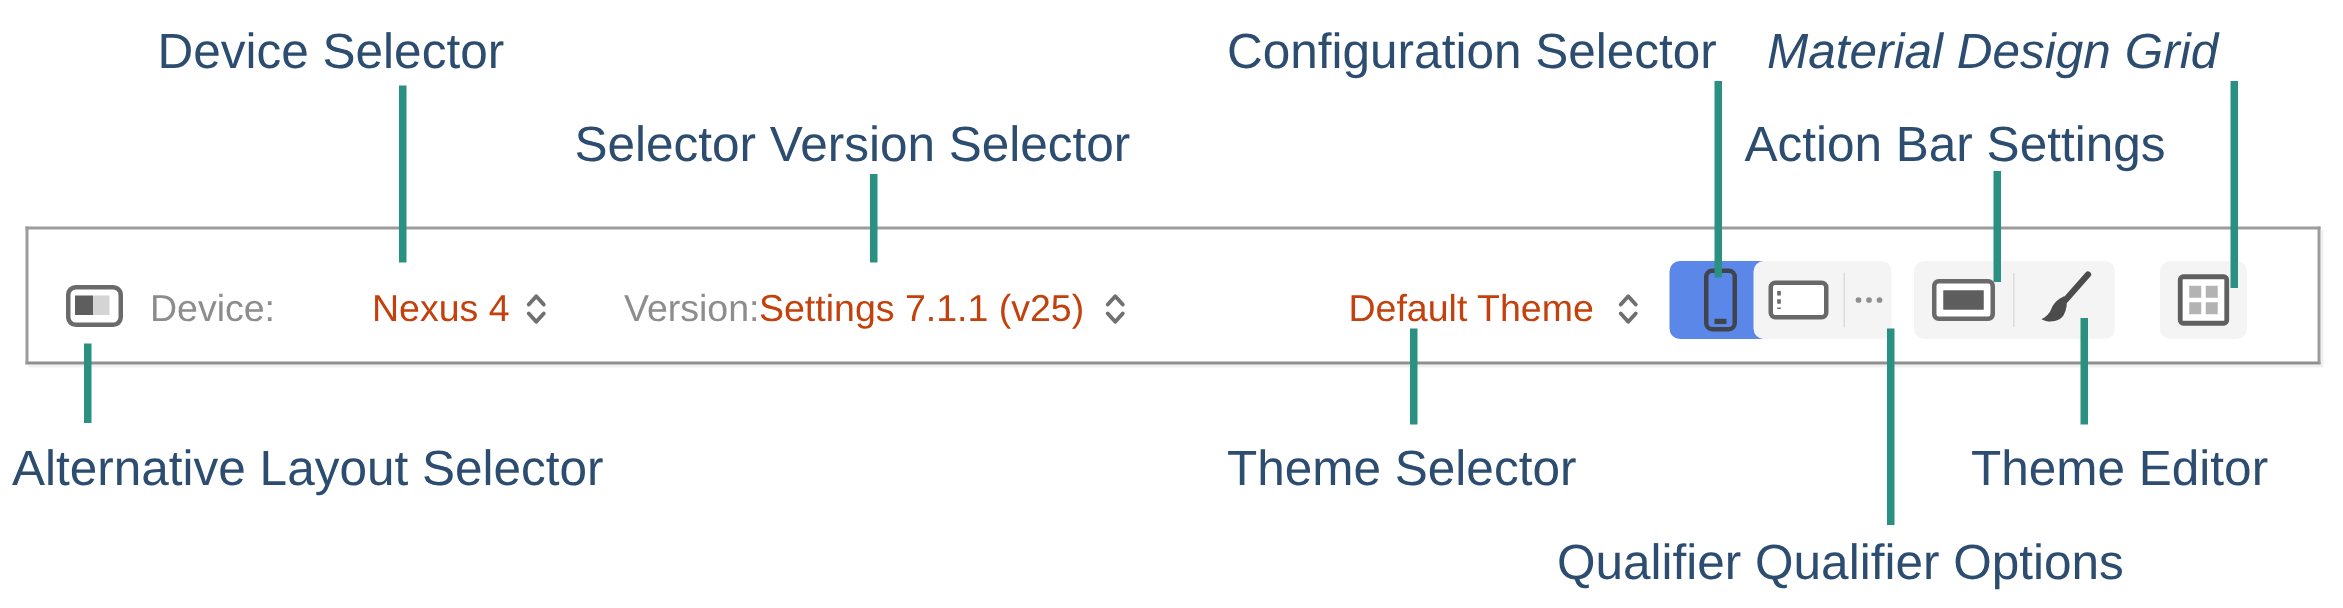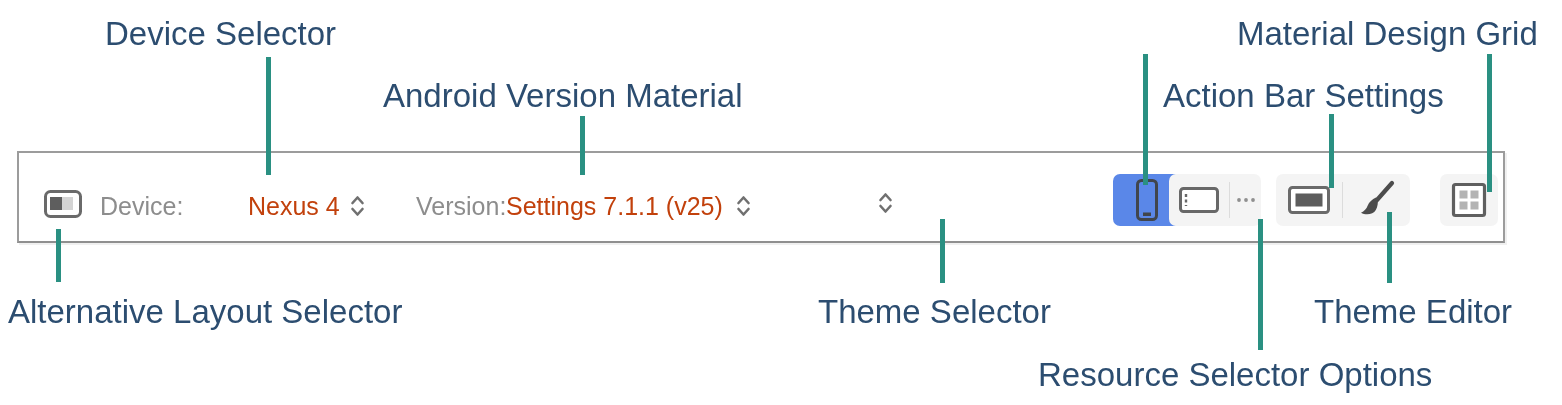--- a/index.html
+++ b/index.html
@@ -11,21 +11,21 @@
   .ann{
     position:absolute;color:#2c4d70;font-size:33px;line-height:36px;
     white-space:nowrap;font-weight:400;
   }
   
   .conn{position:absolute;width:5px;background:#2a9082;z-index:5;}
   
   .toolbar{
     position:absolute;left:17px;top:151px;width:1484px;height:88px;
     background:#ffffff;border:2px solid #9c9c9c;border-bottom-color:#8f8f8f;
-    box-shadow:2px 2px 0 rgba(0,0,0,0.06);z-index:1;
+    box-shadow:2px 2px 0 rgba(0,0,0,0.06);z-index:1;padding-left:42px;
   }
   .tb-abs{position:absolute;white-space:nowrap;}
   .tb-label{color:#8d8d8d;font-size:25px;line-height:32px;}
   .tb-value{color:#c2410c;font-size:25px;line-height:32px;font-weight:normal;margin-left:36px;}
   .combo{display:flex;align-items:center;}
   .btn{
     position:absolute;top:21px;height:52px;border-radius:7px;background:#f4f4f4;
     display:flex;align-items:center;justify-content:center;
   }
   .btn-selected{background:#5a87e8;}
@@ -33,28 +33,29 @@
   .pair-cell{display:flex;align-items:center;justify-content:center;height:100%;}
   .pair-sep{width:1px;height:36px;margin-top:8px;background:#dcdcdc;}
   svg{display:block;}
 </style>
 </head>
 <body>
 
 <div id="canvas">
 
   <div class="ann" style="left:105px;top:16px;">Device Selector</div>
-  <div class="ann" style="left:383px;top:78px;">Android Version Material</div>
-  <div class="ann" style="left:1237px;top:16px;">Material Design Grid</div>
+  <div class="ann" style="left:383px;top:78px;">Selector Version Selector</div>
+  <div class="ann" style="left:818px;top:16px;">Configuration Selector</div>
+  <div class="ann" style="left:1178px;top:16px;font-style:italic;">Material Design Grid</div>
   <div class="ann" style="left:1163px;top:78px;">Action Bar Settings</div>
 
   <div class="ann" style="left:8px;top:294px;">Alternative Layout Selector</div>
   <div class="ann" style="left:1314px;top:294px;">Theme Editor</div>
   <div class="ann" style="left:818px;top:294px;">Theme Selector</div>
-  <div class="ann" style="left:1038px;top:357px;">Resource Selector Options</div>
+  <div class="ann" style="left:1038px;top:357px;">Qualifier Qualifier Options</div>
 
   <div class="conn" style="left:266px;top:57px;height:118px;"></div>
   <div class="conn" style="left:580px;top:116px;height:59px;"></div>
   <div class="conn" style="left:1143px;top:54px;height:131px;"></div>
   <div class="conn" style="left:1329px;top:114px;height:74px;"></div>
   <div class="conn" style="left:1487px;top:54px;height:138px;"></div>
   <div class="conn" style="left:56px;top:229px;height:53px;"></div>
   <div class="conn" style="left:940px;top:219px;height:64px;"></div>
   <div class="conn" style="left:1258px;top:219px;height:131px;"></div>
   <div class="conn" style="left:1387px;top:212px;height:71px;"></div>
@@ -87,20 +88,21 @@
       <span class="tb-value">Settings 7.1.1 (v25)</span>
       <span style="margin-left:12px;">
         <svg width="17" height="26" viewBox="0 0 17 26" fill="none">
           <path d="M3.5 10 L8.5 4.5 L13.5 10" stroke="#707070" stroke-width="2.6" stroke-linecap="round" stroke-linejoin="round"></path>
           <path d="M3.5 16 L8.5 21.5 L13.5 16" stroke="#707070" stroke-width="2.6" stroke-linecap="round" stroke-linejoin="round"></path>
         </svg>
       </span>
     </div>
 
     <div class="tb-abs combo" style="left:844px;top:37px;">
+      <span class="tb-value">Default Theme</span>
       <span style="margin-left:14px;">
         <svg width="17" height="26" viewBox="0 0 17 26" fill="none">
           <path d="M3.5 10 L8.5 4.5 L13.5 10" stroke="#707070" stroke-width="2.6" stroke-linecap="round" stroke-linejoin="round"></path>
           <path d="M3.5 16 L8.5 21.5 L13.5 16" stroke="#707070" stroke-width="2.6" stroke-linecap="round" stroke-linejoin="round"></path>
         </svg>
       </span>
     </div>
 
     <div class="btn btn-selected" style="left:1094px;width:68px;">
       <span>

